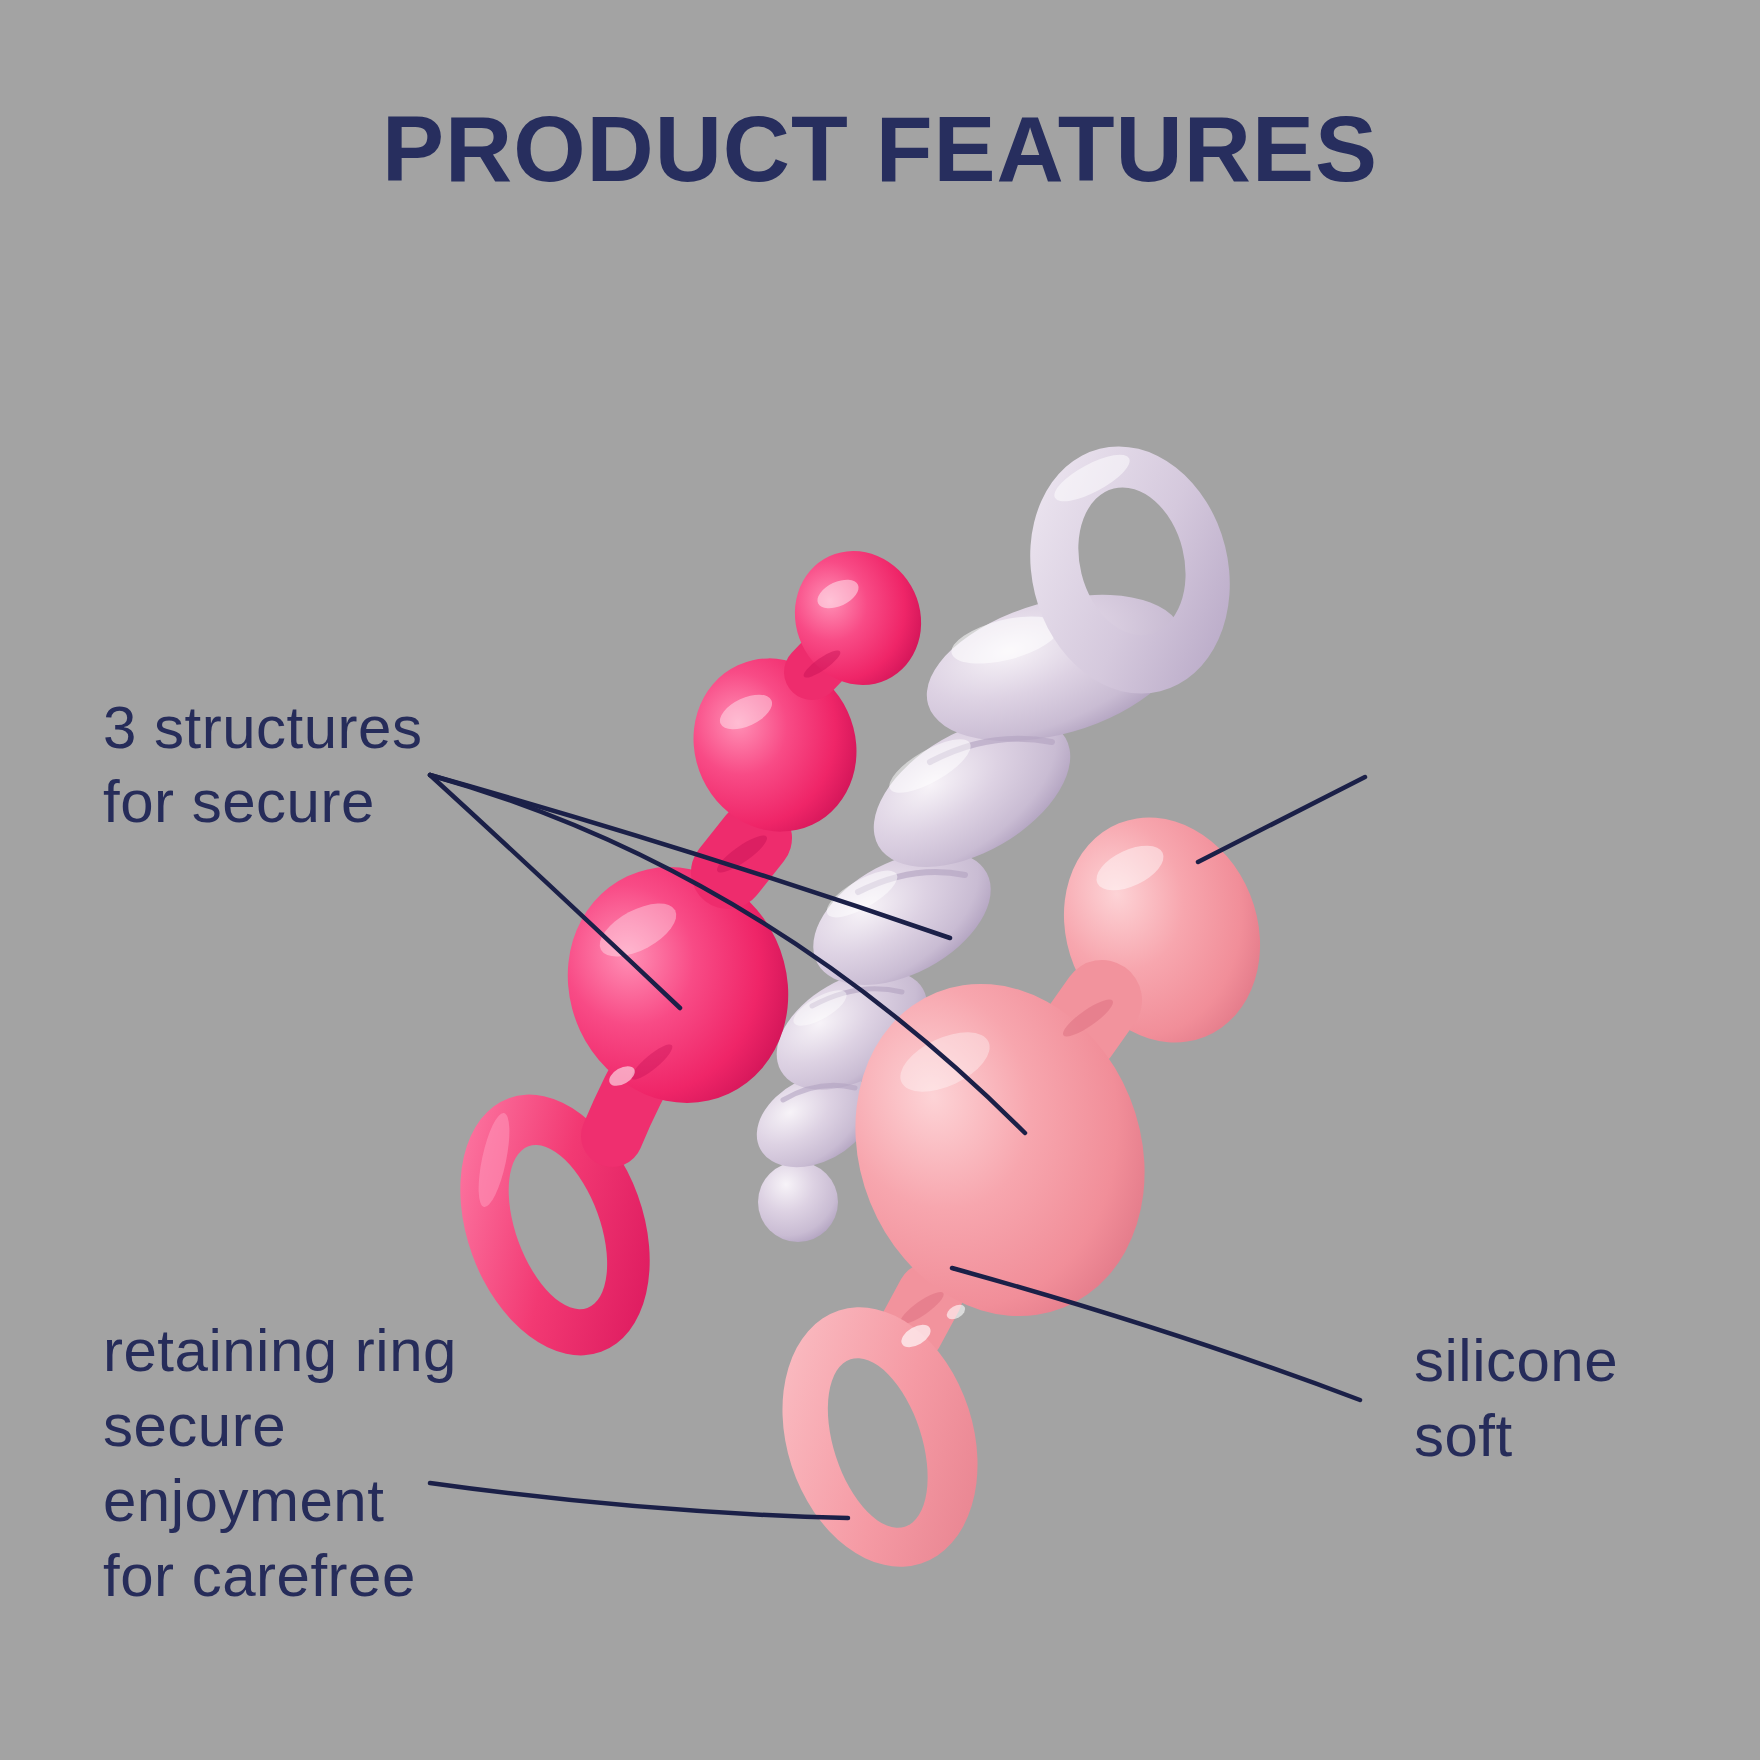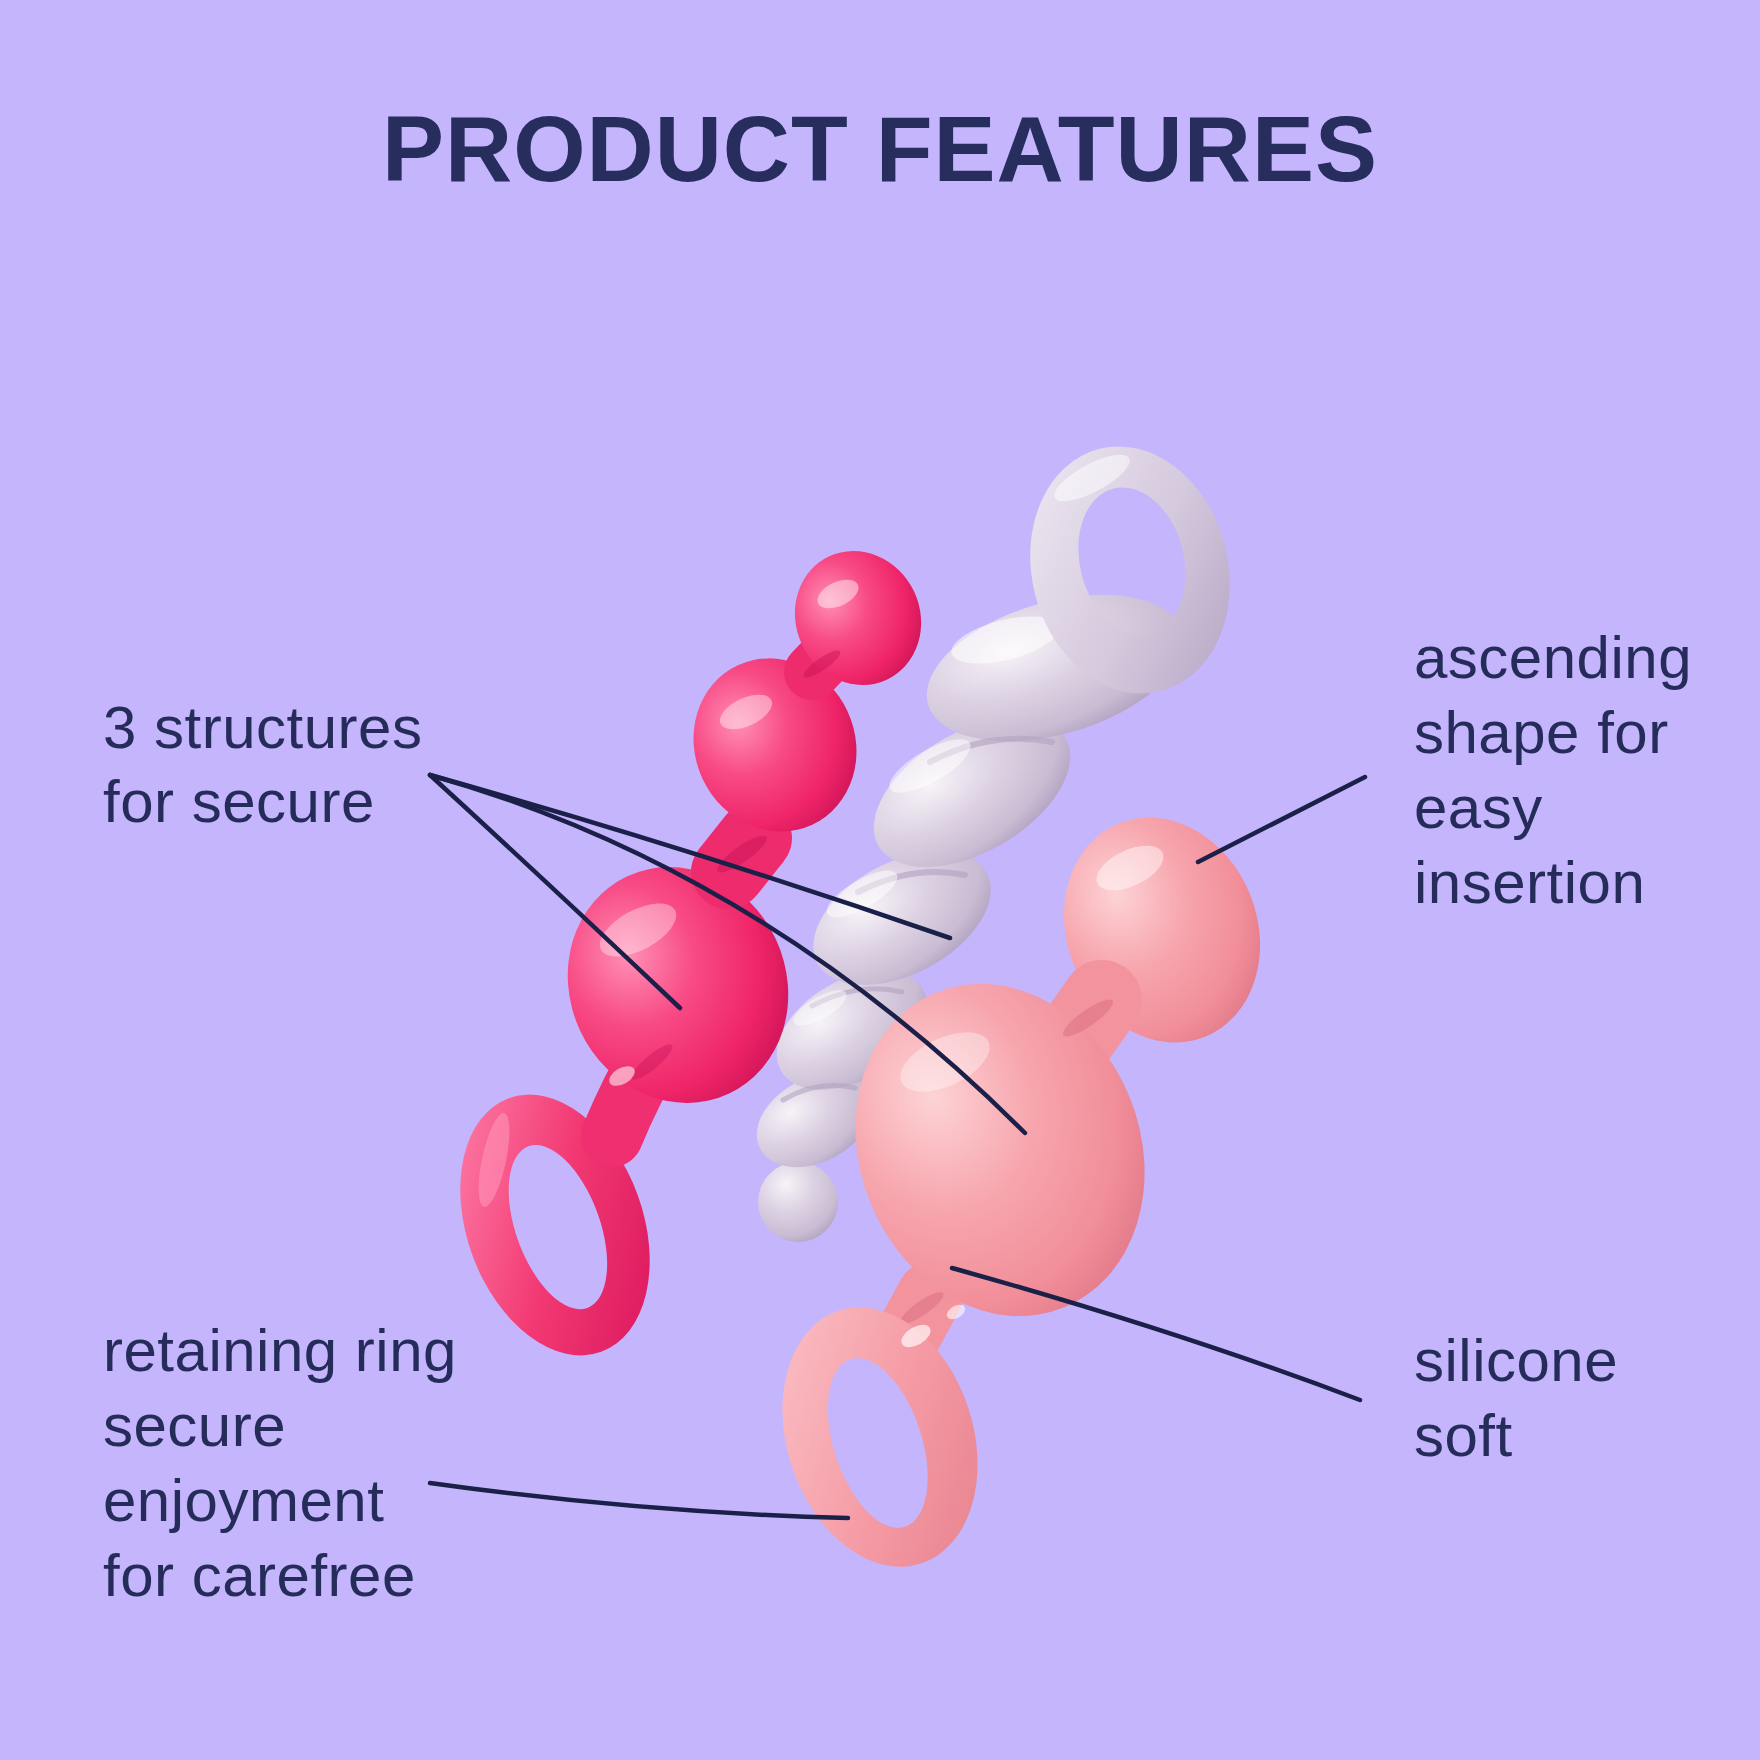--- a/index.html
+++ b/index.html
@@ -1,19 +1,19 @@
 <!DOCTYPE html>
 <html><head>
 <meta charset="utf-8">
 <style>
   html,body{margin:0;padding:0;background:#ffffff;}
   .canvas{
     position:relative;
     width:1760px;height:1760px;
-    background:#c4b5fd;
+    background:#a3a3a3;
     overflow:hidden;
     font-family:"Liberation Sans", sans-serif;
   }
   .page-title{
     position:absolute;
     left:0;right:0;top:96px;
     margin:0;
     text-align:center;
     font-size:93px;
     font-weight:800;
@@ -159,26 +159,20 @@
       <path d="M 952,1268 Q 1175,1330 1360,1400"></path>
       <path d="M 430,1483 Q 645,1513 848,1518"></path>
     </g>
   </svg>
 
   <div class="label label-structures">
     <span>3 structures</span>
     <span>for secure</span>
   </div>
 
-  <div class="label label-ascending">
-    <span>ascending</span>
-    <span>shape for</span>
-    <span>easy</span>
-    <span>insertion</span>
-  </div>
 
   <div class="label label-secure">
     <span>retaining ring</span>
     <span>secure</span>
     <span>enjoyment</span>
     <span>for carefree</span>
   </div>
 
   <div class="label label-soft">
     <span>silicone</span>

